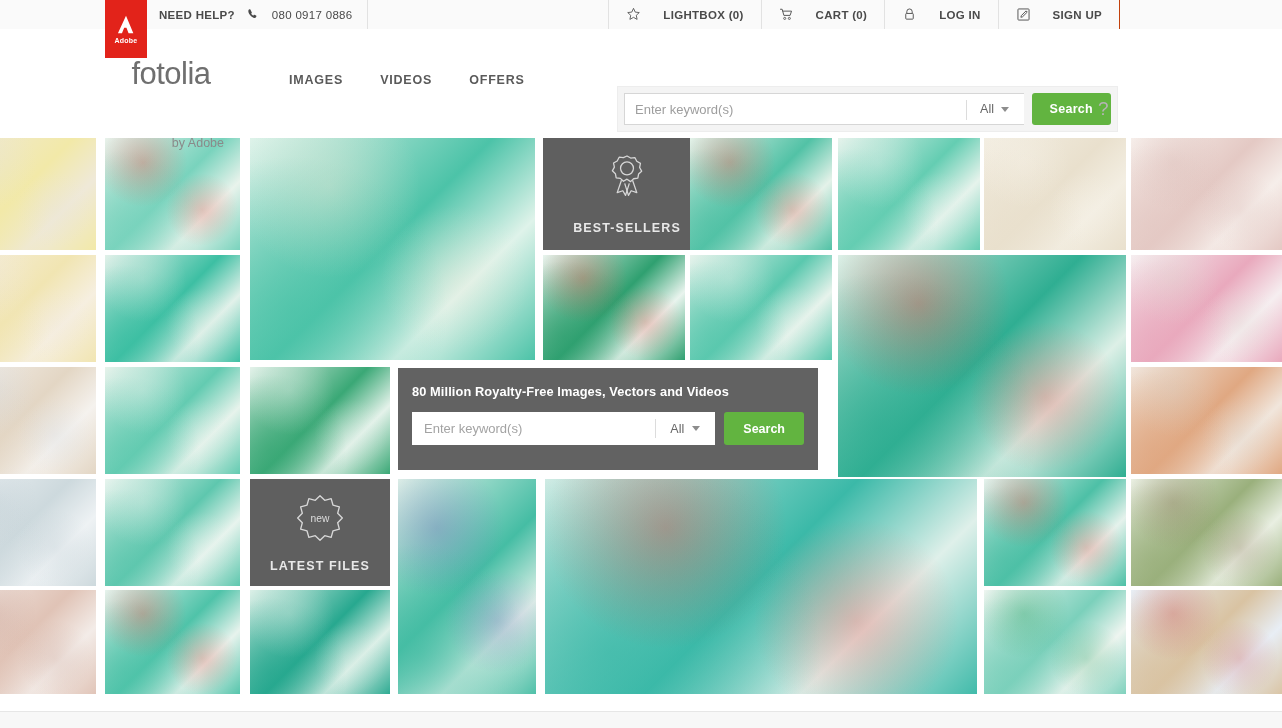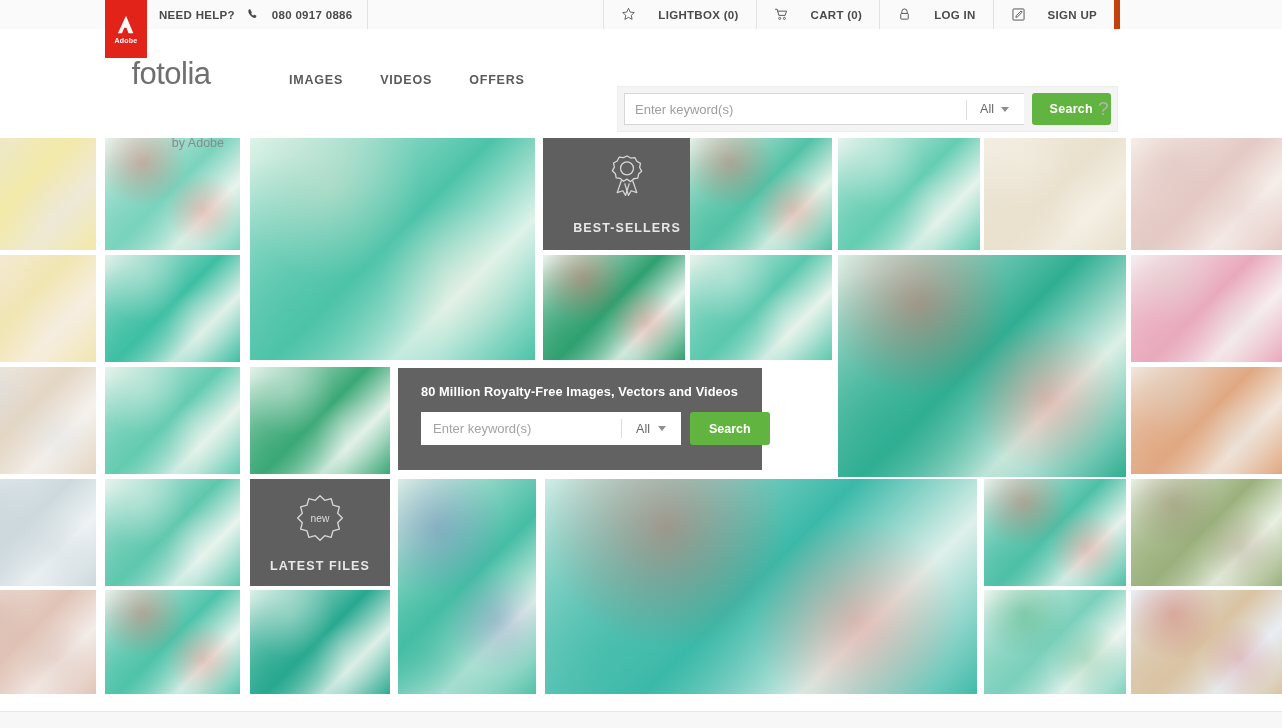--- a/index.html
+++ b/index.html
@@ -34,33 +34,33 @@
     letter-spacing: .2px; margin-top: 2px;
   }
   .need-help {
     position: absolute; left: 147px; top: 0; height: 29px;
     display: flex; align-items: center; gap: 12px;
     padding: 0 14px 0 12px;
     border-right: 1px solid #e2e2e2;
     font-size: 11.5px; font-weight: bold; color: #4a4a4a;
     letter-spacing: .3px;
   }
-  .need-help .phone-num { font-weight: bold; color: #4a4a4a; }
+  .need-help .phone-num { font-weight: normal; color: #4a4a4a; }
   .topbar-right {
     position: absolute; right: 162px; top: 0; height: 29px;
     display: flex; align-items: stretch;
   }
   .tb-item {
     display: flex; align-items: center; gap: 22px;
     padding: 0 17px;
     border-left: 1px solid #e2e2e2;
     font-size: 11.5px; font-weight: bold; color: #4a4a4a;
     letter-spacing: .3px; cursor: pointer;
   }
-  .tb-item:last-child { border-right: 6px solid #c2410c; align-items: center; }
+  .tb-item:last-child { border-right: 1px solid #c2410c; align-items: center; }
   .tb-ico { width: 15px; height: 15px; display: block; flex: none; }
 
   
   .masthead {
     position: absolute; left: 0; top: 29px; width: 1282px; height: 105px;
     background: #ffffff; z-index: 20;
   }
   .logo {
     position: absolute; left: 116px; top: 28px;
     width: 110px; text-align: center; cursor: pointer;
@@ -151,23 +151,23 @@
   }
   .promo .p-label {
     color: #e8e8e8; font-size: 12.5px; font-weight: bold;
     letter-spacing: 1.1px;
   }
   .promo svg { display: block; }
 
   
   .hero {
     position: absolute; left: 398px; top: 230px;
-    width: 364px; height: 102px;
+    width: 420px; height: 102px;
     background: rgba(86,86,86,0.93);
-    padding: 16px 14px 0 23px;
+    padding: 16px 14px 0 14px;
     z-index: 10;
   }
   .hero-title {
     color: #ffffff; font-size: 12.8px; font-weight: bold;
     letter-spacing: .1px; margin-bottom: 13px;
   }
   .hero-row { display: flex; align-items: center; }
   .hero-field {
     flex: 1; height: 33px; background: #ffffff;
     display: flex; align-items: center;

